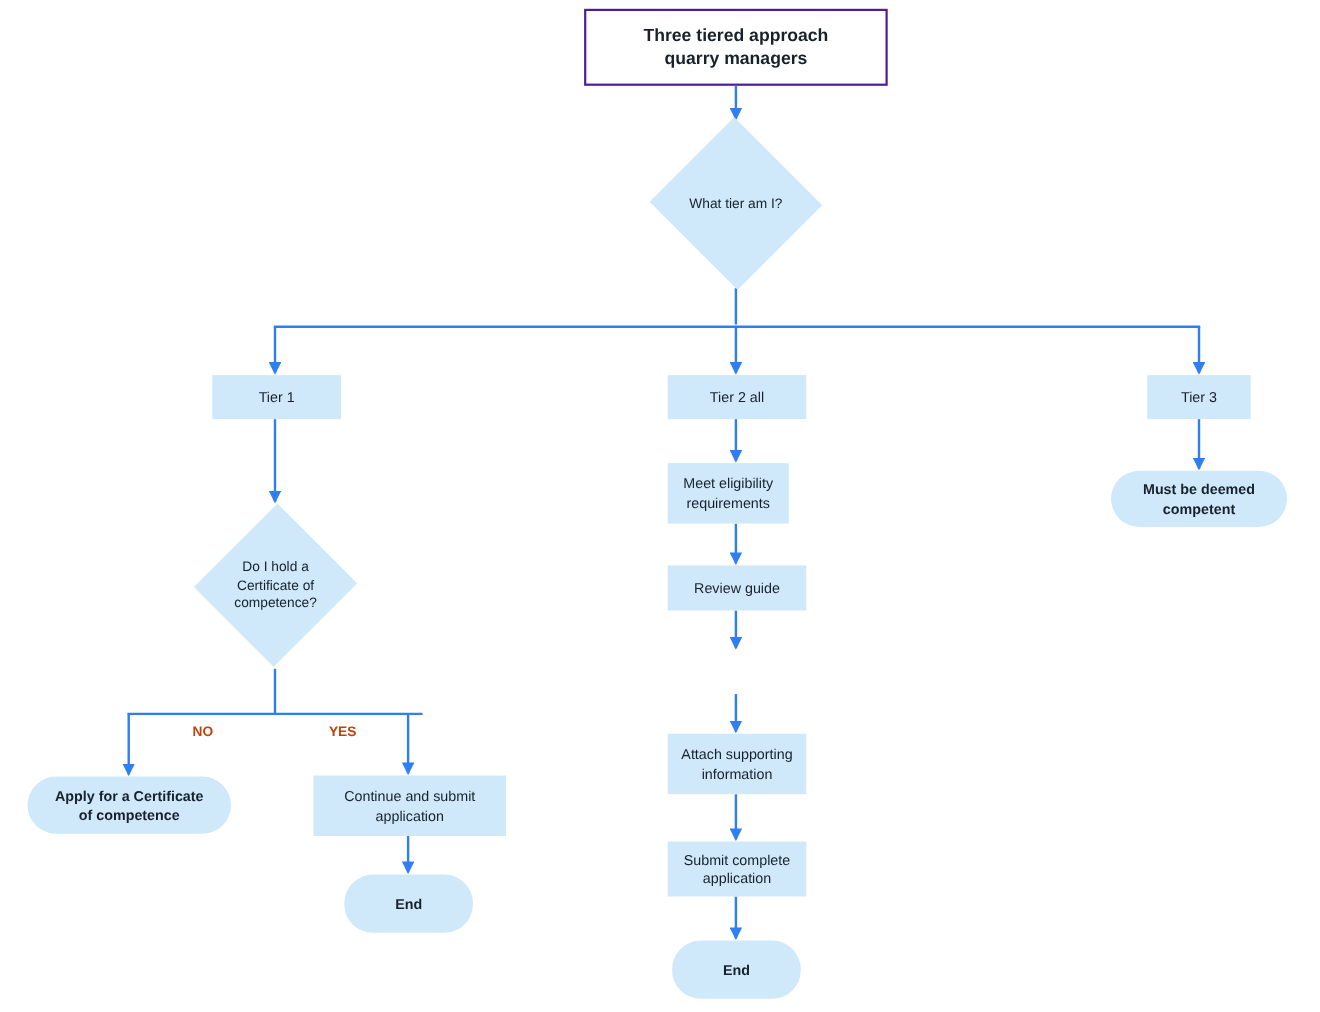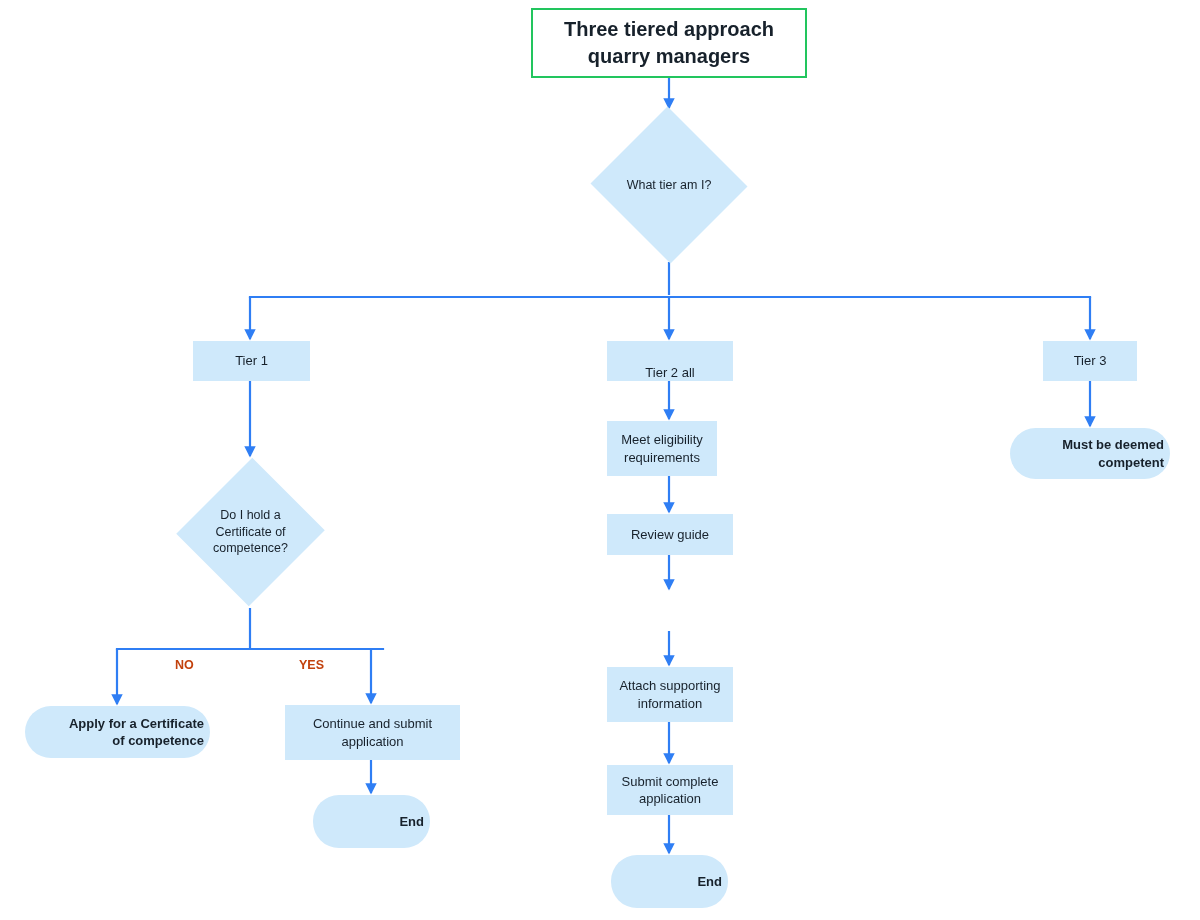--- a/index.html
+++ b/index.html
@@ -38,38 +38,37 @@
   .node .label {
     display: block;
     width: 100%;
     padding: 0 6px;
     box-sizing: border-box;
     white-space: pre-line;
   }
   
   .n-start {
     background: #ffffff;
-    border: 2px solid #22c55e;
-    font-size: 20px;
+    border: 2px solid #4c1d95;
+    font-size: 16px;
     font-weight: 700;
   }
   
   .n-process {
     background: #cfe9fb;
     border: none;
     font-size: 13px;
     font-weight: 400;
   }
   
   .n-terminator {
     background: #cfe9fb;
     border-radius: 26px;
     font-size: 13px;
     font-weight: 700;
-    text-align: right;
   }
   
   .n-decision {
     background: transparent;
     font-size: 12.5px;
     font-weight: 400;
   }
   .n-decision .diamond-shape {
     position: absolute;
     left: 0;
@@ -142,21 +141,21 @@
 
   <div class="node n-decision" style="left:589px; top:108px; width:160px; height:154px;">
     <span class="diamond-shape"></span>
     <span class="label">What tier am I?</span>
   </div>
 
   <div class="node n-process" style="left:193px; top:341px; width:117px; height:40px;">
     <span class="label">Tier 1</span>
   </div>
 
-  <div class="node n-process" style="left:607px; top:341px; width:126px; height:40px;align-items:flex-end;">
+  <div class="node n-process" style="left:607px; top:341px; width:126px; height:40px;">
     <span class="label">Tier 2 all</span>
   </div>
 
   <div class="node n-process" style="left:1043px; top:341px; width:94px; height:40px;">
     <span class="label">Tier 3</span>
   </div>
 
   <div class="node n-decision" style="left:178px; top:456px; width:145px; height:152px;">
     <span class="diamond-shape"></span>
     <span class="label">Do I hold a

